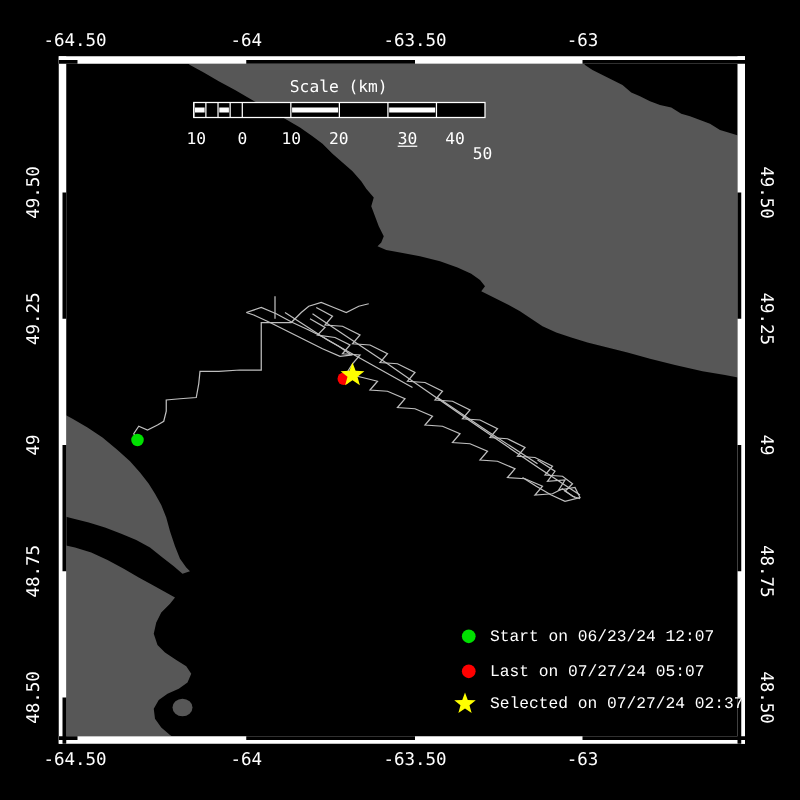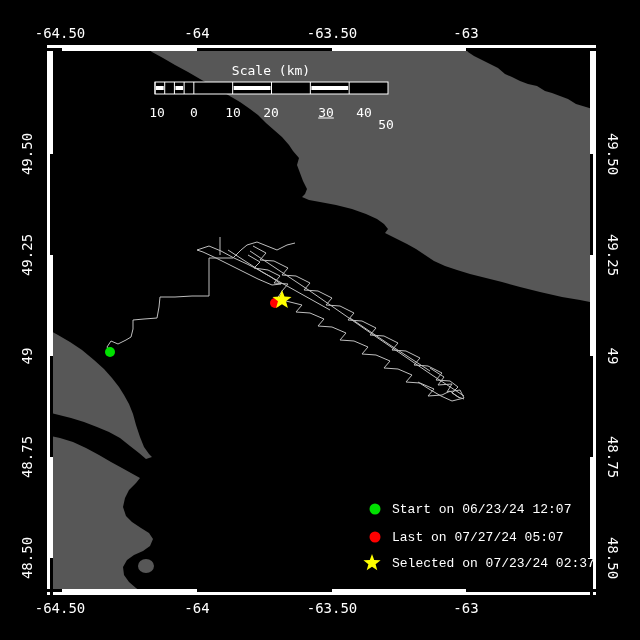--- a/index.html
+++ b/index.html
@@ -100,15 +100,15 @@
       <div class="lbl rot-right" style="left: 613px; top: 558px;">48.50</div>
       <div class="lbl small" style="left: 157px; top: 112px;">10</div>
       <div class="lbl small" style="left: 194px; top: 112px;">0</div>
       <div class="lbl small" style="left: 233px; top: 112px;">10</div>
       <div class="lbl small" style="left: 271px; top: 112px;">20</div>
       <div class="lbl small" style="left: 326px; top: 112px; text-decoration: underline;">30</div>
       <div class="lbl small" style="left: 364px; top: 112px;">40</div>
       <div class="lbl small" style="left: 386px; top: 124px;">50</div>
       <div class="lbl legend" style="left: 392px; top: 509px;">Start on 06/23/24 12:07</div>
       <div class="lbl legend" style="left: 392px; top: 537px;">Last on 07/27/24 05:07</div>
-      <div class="lbl legend" style="left: 392px; top: 563px;">Selected on 07/23/24 02:37</div>
+      <div class="lbl legend" style="left: 392px; top: 563px;">Selected on 07/27/24 02:37</div>
     </div>
 </div>
 
 </body></html>

